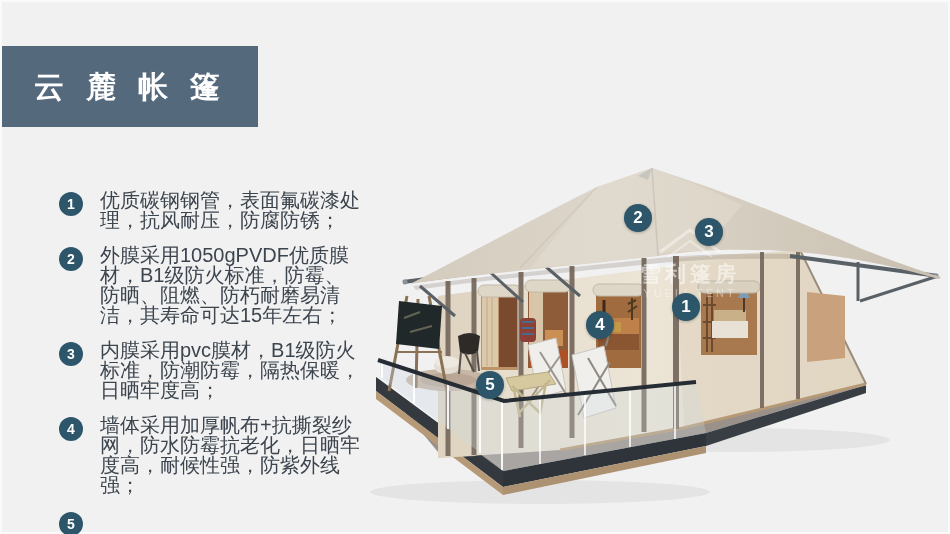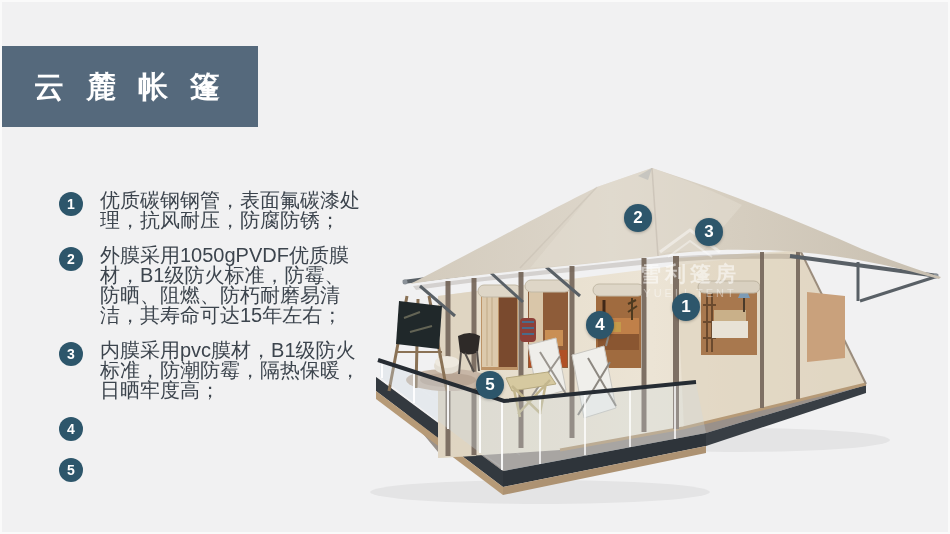--- a/index.html
+++ b/index.html
@@ -275,19 +275,20 @@
     <div class="feature-item">
       <div class="feature-bullet">2</div>
       <div class="feature-text">外膜采用1050gPVDF优质膜材，B1级防火标准，防霉、防晒、阻燃、防朽耐磨易清洁，其寿命可达15年左右；</div>
     </div>
     <div class="feature-item">
       <div class="feature-bullet">3</div>
       <div class="feature-text">内膜采用pvc膜材，B1级防火标准，防潮防霉，隔热保暖，日晒牢度高；</div>
     </div>
     <div class="feature-item">
       <div class="feature-bullet">4</div>
+      <div class="feature-text">墙体采用加厚帆布+抗撕裂纱网，防水防霉抗老化，日晒牢度高，耐候性强，防紫外线强；</div>
     </div>
     <div class="feature-item">
       <div class="feature-bullet">5</div>
     </div>
   </div>
 
 </div>
 
 </body></html>

